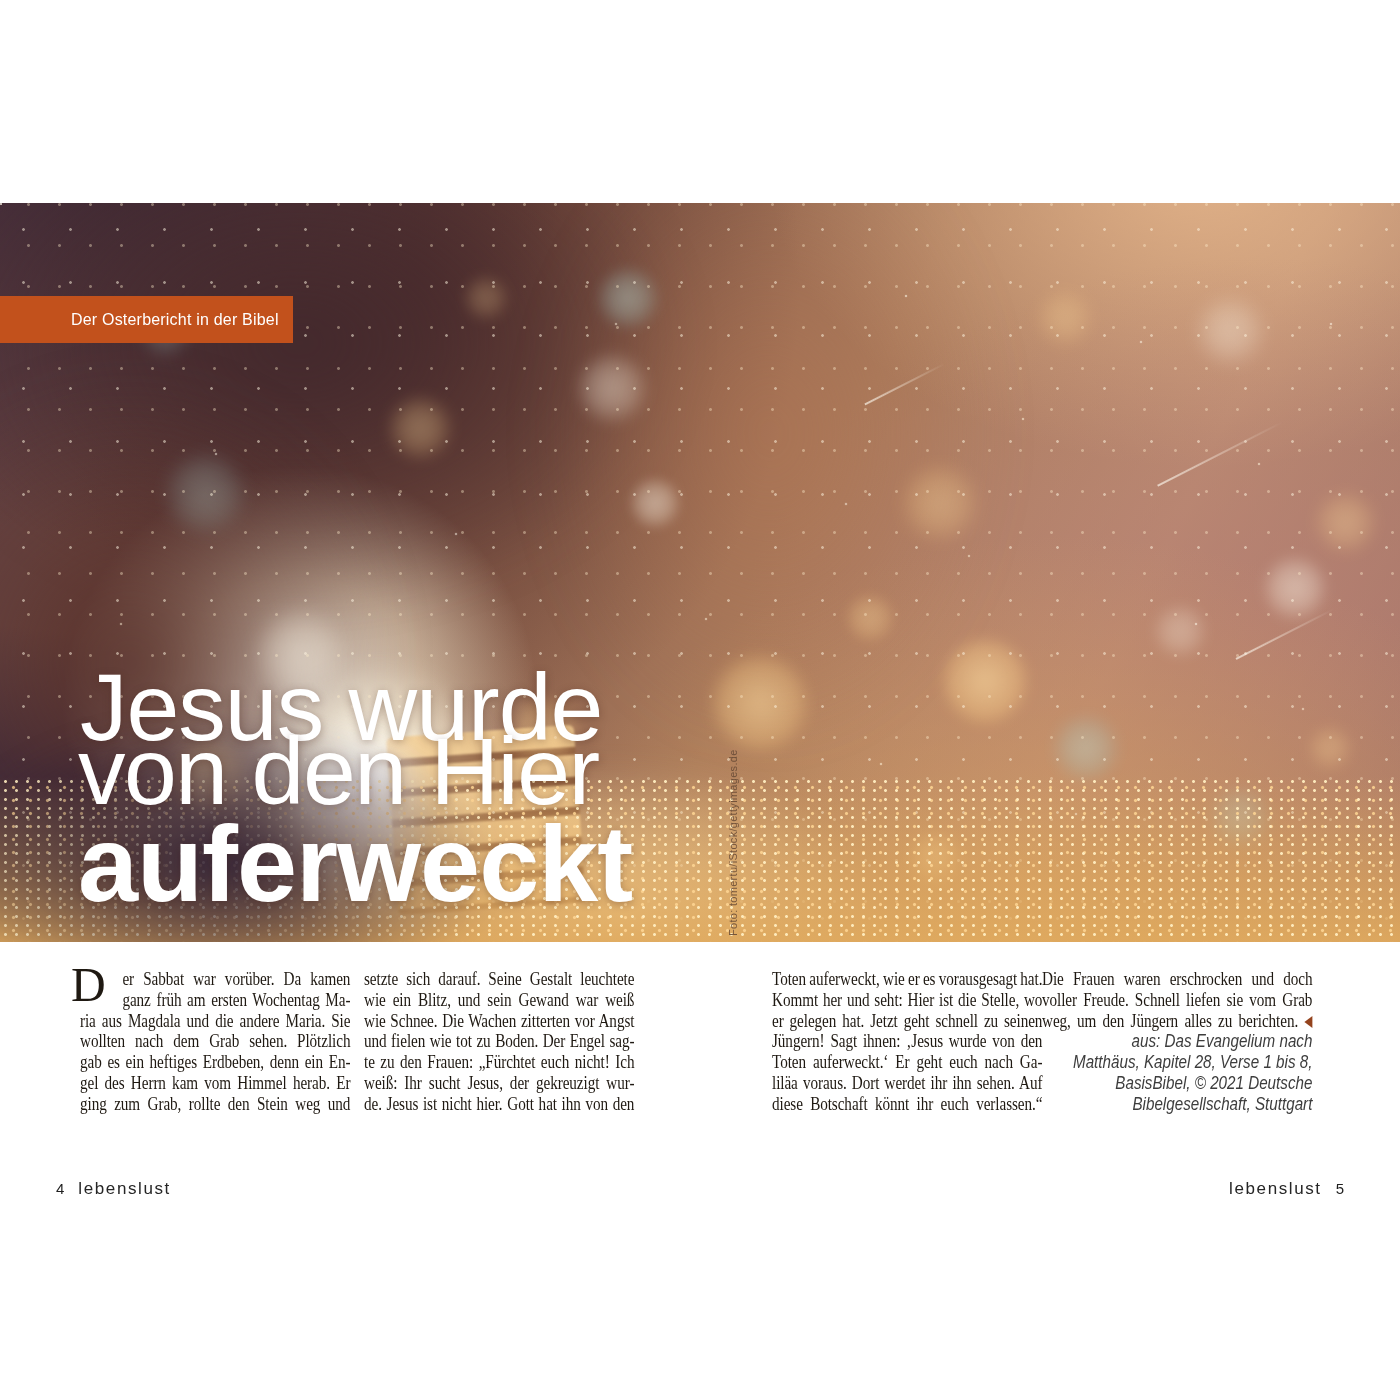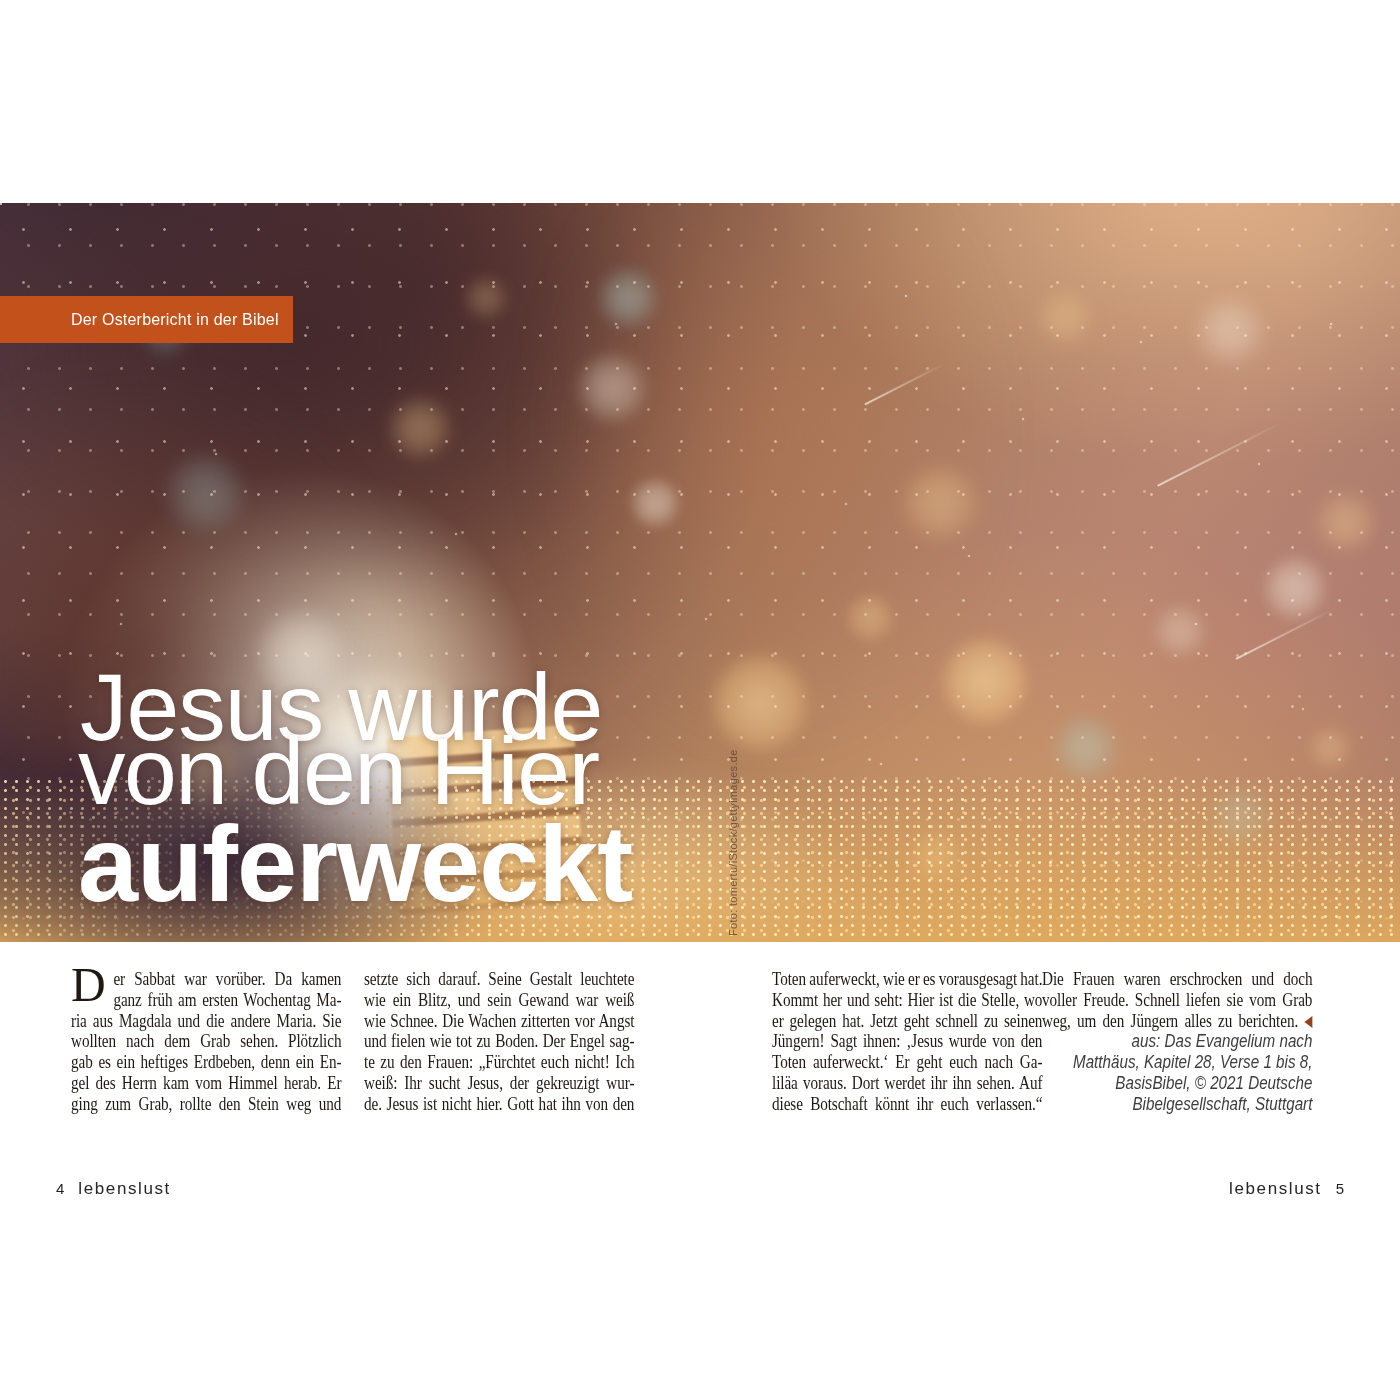--- a/index.html
+++ b/index.html
@@ -142,21 +142,21 @@
 
     <div class="hl hl1">Jesus wurde</div>
     <div class="hl hl2">von den Hier</div>
     <div class="hl hl3">auferweckt</div>
 
     <div class="credit">Foto: tomertu/iStock/gettyimages.de</div>
   </div>
 
   <div class="dropcap">D</div>
 
-  <div class="col" style="left:71px;">
+  <div class="col" style="left:80px;">
     <div class="colinner">
       <div class="jline indent">er Sabbat war vorüber. Da kamen</div>
       <div class="jline indent">ganz früh am ersten Wochentag Ma-</div>
       <div class="jline">ria aus Magdala und die andere Maria. Sie</div>
       <div class="jline">wollten nach dem Grab sehen. Plötzlich</div>
       <div class="jline">gab es ein heftiges Erdbeben, denn ein En-</div>
       <div class="jline">gel des Herrn kam vom Himmel herab. Er</div>
       <div class="jline">ging zum Grab, rollte den Stein weg und</div>
     </div>
   </div>

